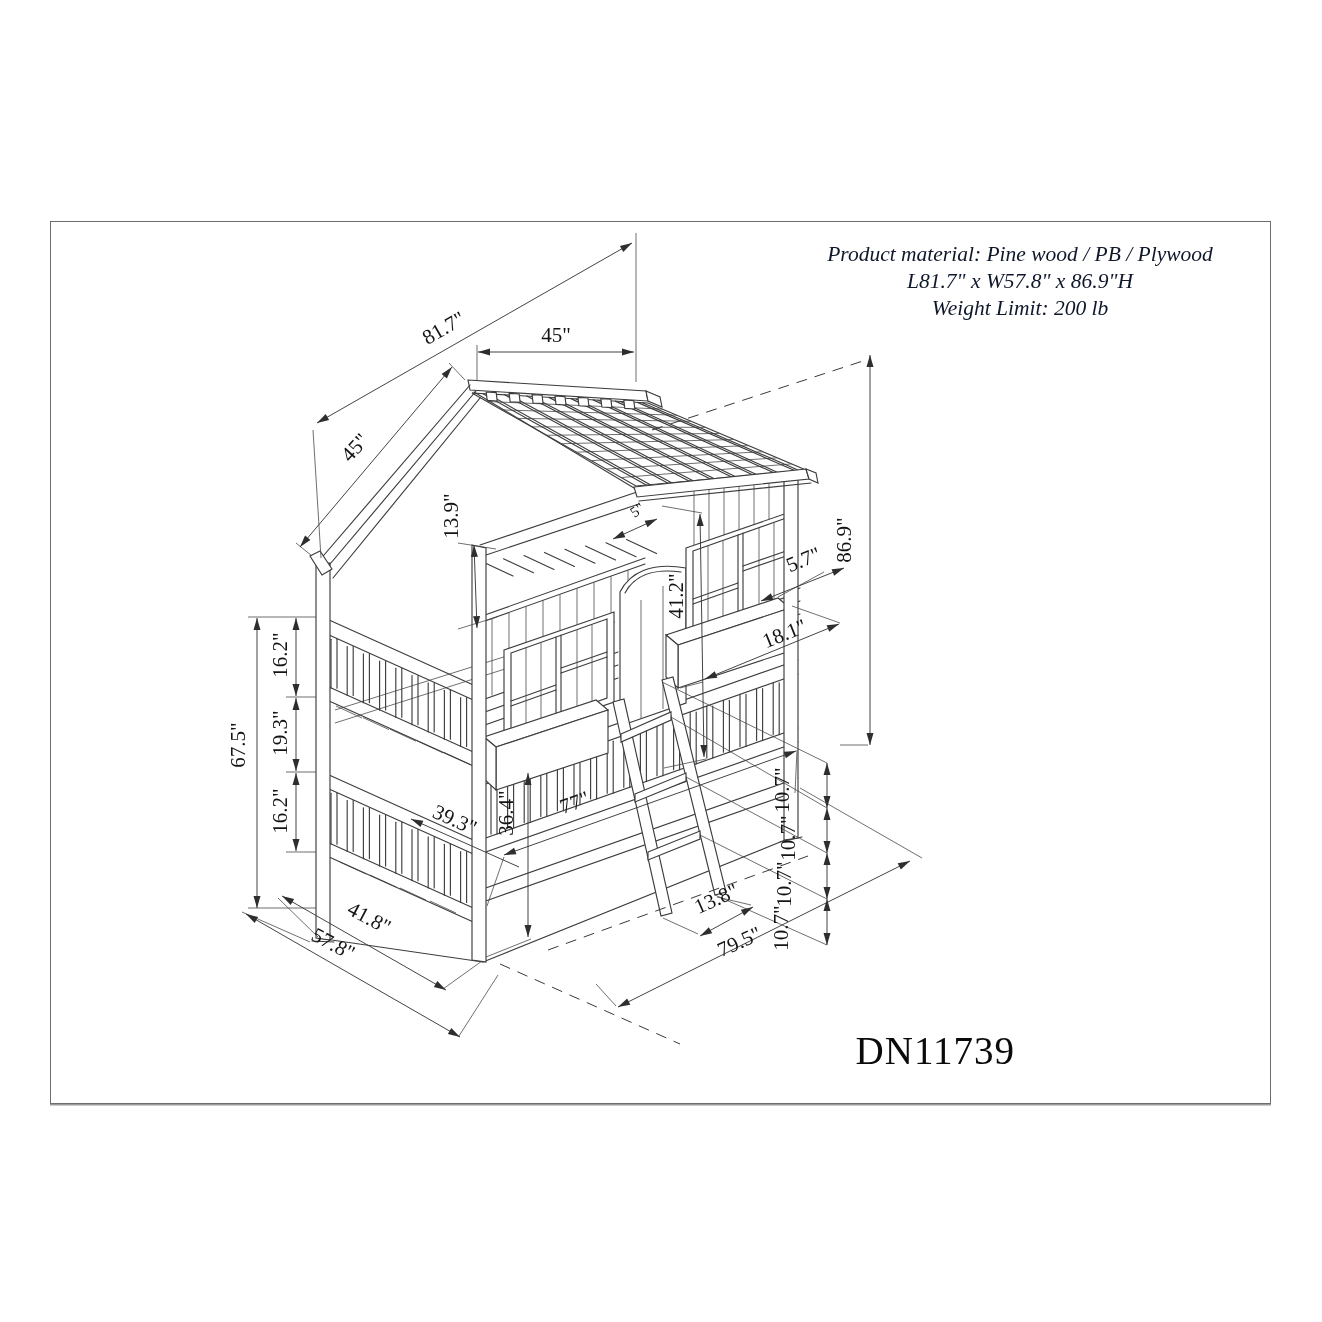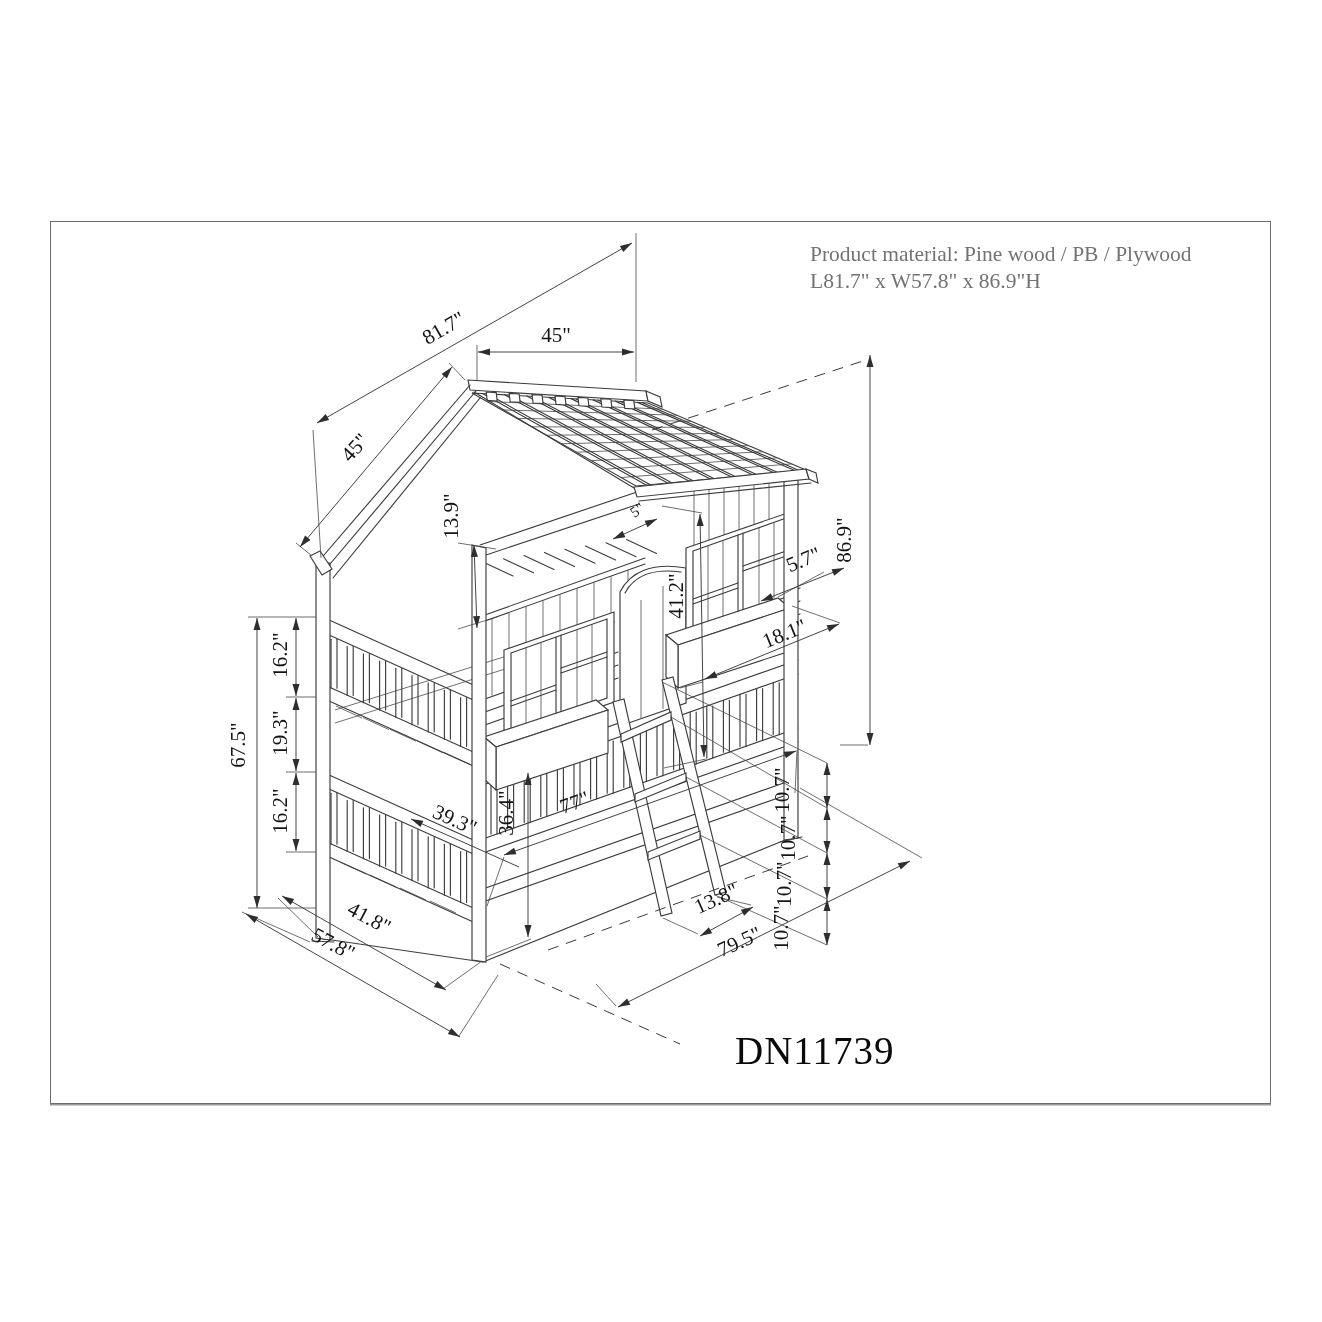--- a/index.html
+++ b/index.html
@@ -1,38 +1,39 @@
 <!DOCTYPE html>
 <html><head>
 <meta charset="utf-8">
 <style>
   html,body{margin:0;padding:0;background:#ffffff;}
   body{width:1322px;height:1322px;position:relative;font-family:"Liberation Serif",serif;}
   .frame{position:absolute;left:50px;top:221px;width:1219px;height:881px;border:1.4px solid #6e6e6e;box-shadow:0 1.5px 0 #9a9a9a;}
-  .product-info{position:absolute;left:810px;top:241px;width:420px;text-align:left;
-    font-size:21.5px;line-height:27px;color:#737373;}
-  .model-number{position:absolute;left:735px;top:1028px;width:280px;text-align:left;
+  .product-info{position:absolute;left:810px;top:241px;width:420px;text-align:center;
+    font-size:21.5px;line-height:27px;color:#0f172a;font-style:italic;}
+  .model-number{position:absolute;left:735px;top:1028px;width:280px;text-align:right;
     font-size:39px;color:#0a0a0a;letter-spacing:1px;}
   svg{position:absolute;left:0;top:0;}
   svg text{font-family:"Liberation Serif",serif;font-size:21px;fill:#141414;}
   .s  {stroke:#3d3d3d;stroke-width:1.15;fill:none;stroke-linecap:round;}
   .sw {stroke:#3d3d3d;stroke-width:1.15;fill:#ffffff;}
   .thin{stroke:#555;stroke-width:0.85;fill:none;}
   .dim {stroke:#3a3a3a;stroke-width:0.95;fill:none;}
   .ext {stroke:#4a4a4a;stroke-width:0.8;fill:none;}
   .dash{stroke:#3a3a3a;stroke-width:1;fill:none;stroke-dasharray:11 8;}
 </style>
 </head>
 <body>
 
 <div class="frame"></div>
 
 <div class="product-info">
   <div>Product material: Pine wood / PB / Plywood</div>
   <div>L81.7" x W57.8" x 86.9"H</div>
+  <div>Weight Limit: 200 lb</div>
 </div>
 
 <svg width="1322" height="1322" viewBox="0 0 1322 1322">
   <defs>
     <marker id="ah" orient="auto" markerUnits="userSpaceOnUse" markerWidth="14" markerHeight="10" refX="12.5" refY="4.5">
       <path d="M0.5,1 L12.5,4.5 L0.5,8 Z" fill="#2e2e2e"></path>
     </marker>
     <marker id="ahs" orient="auto-start-reverse" markerUnits="userSpaceOnUse" markerWidth="14" markerHeight="10" refX="12.5" refY="4.5">
       <path d="M0.5,1 L12.5,4.5 L0.5,8 Z" fill="#2e2e2e"></path>
     </marker>

